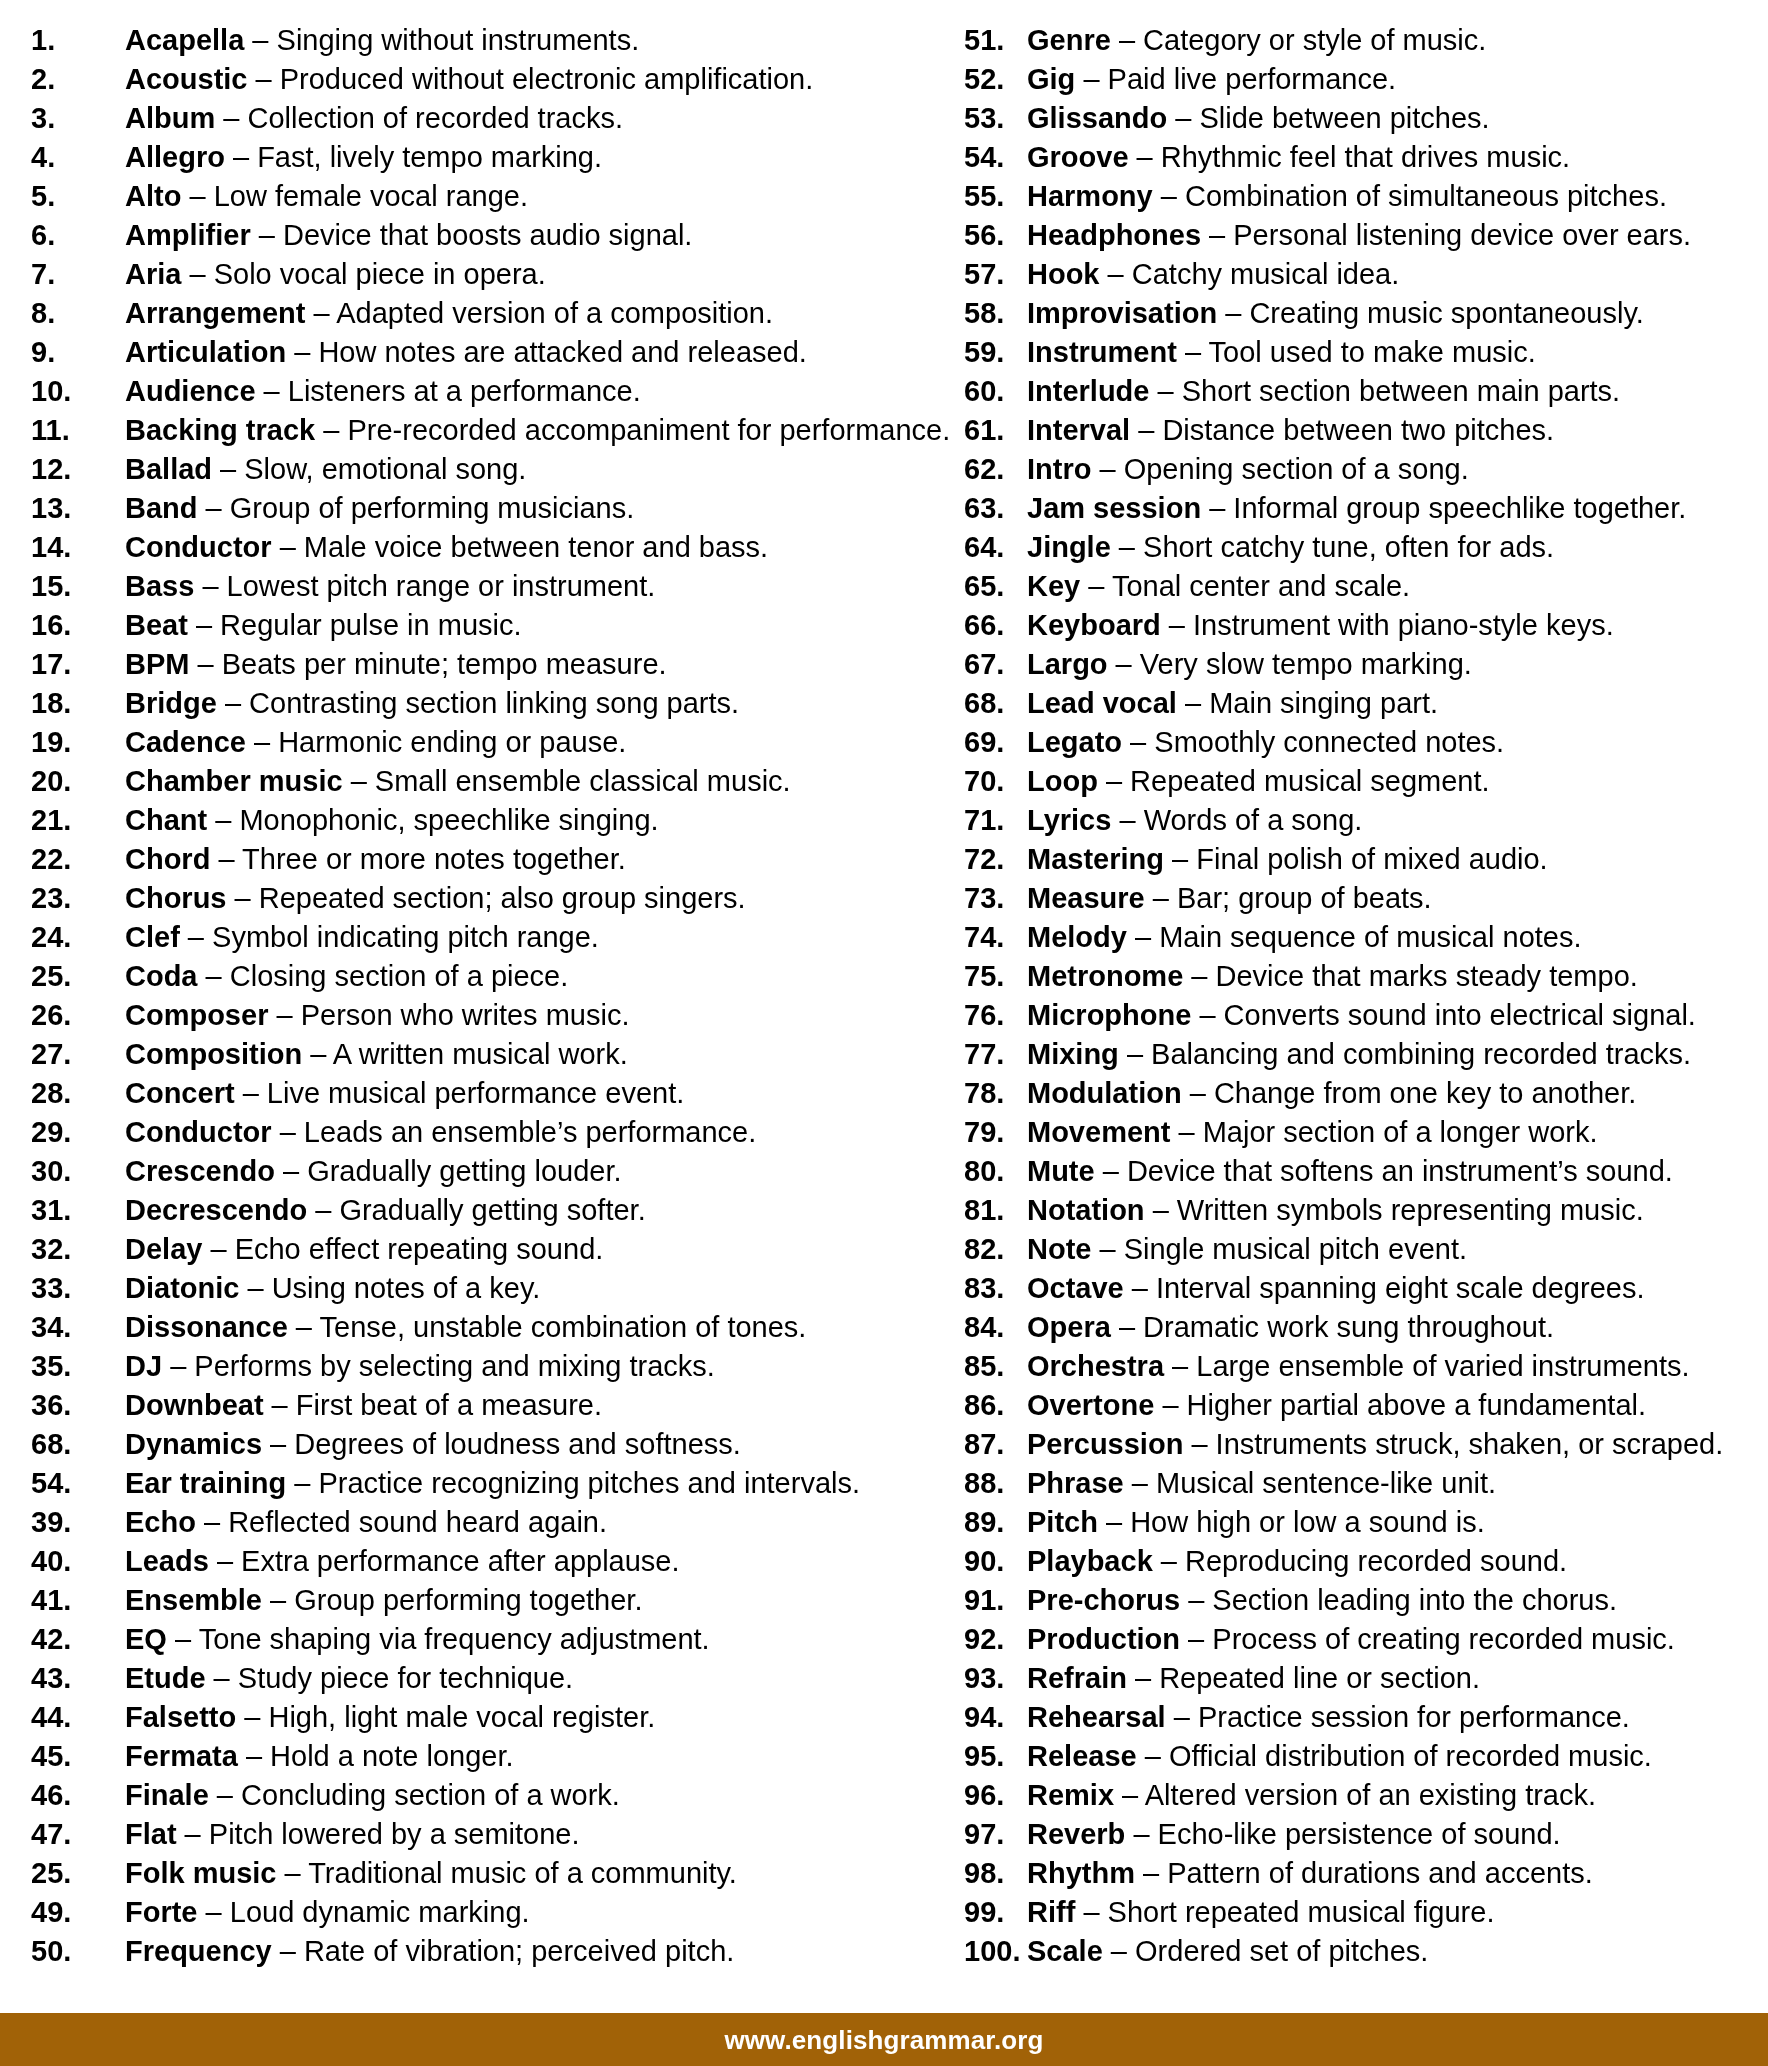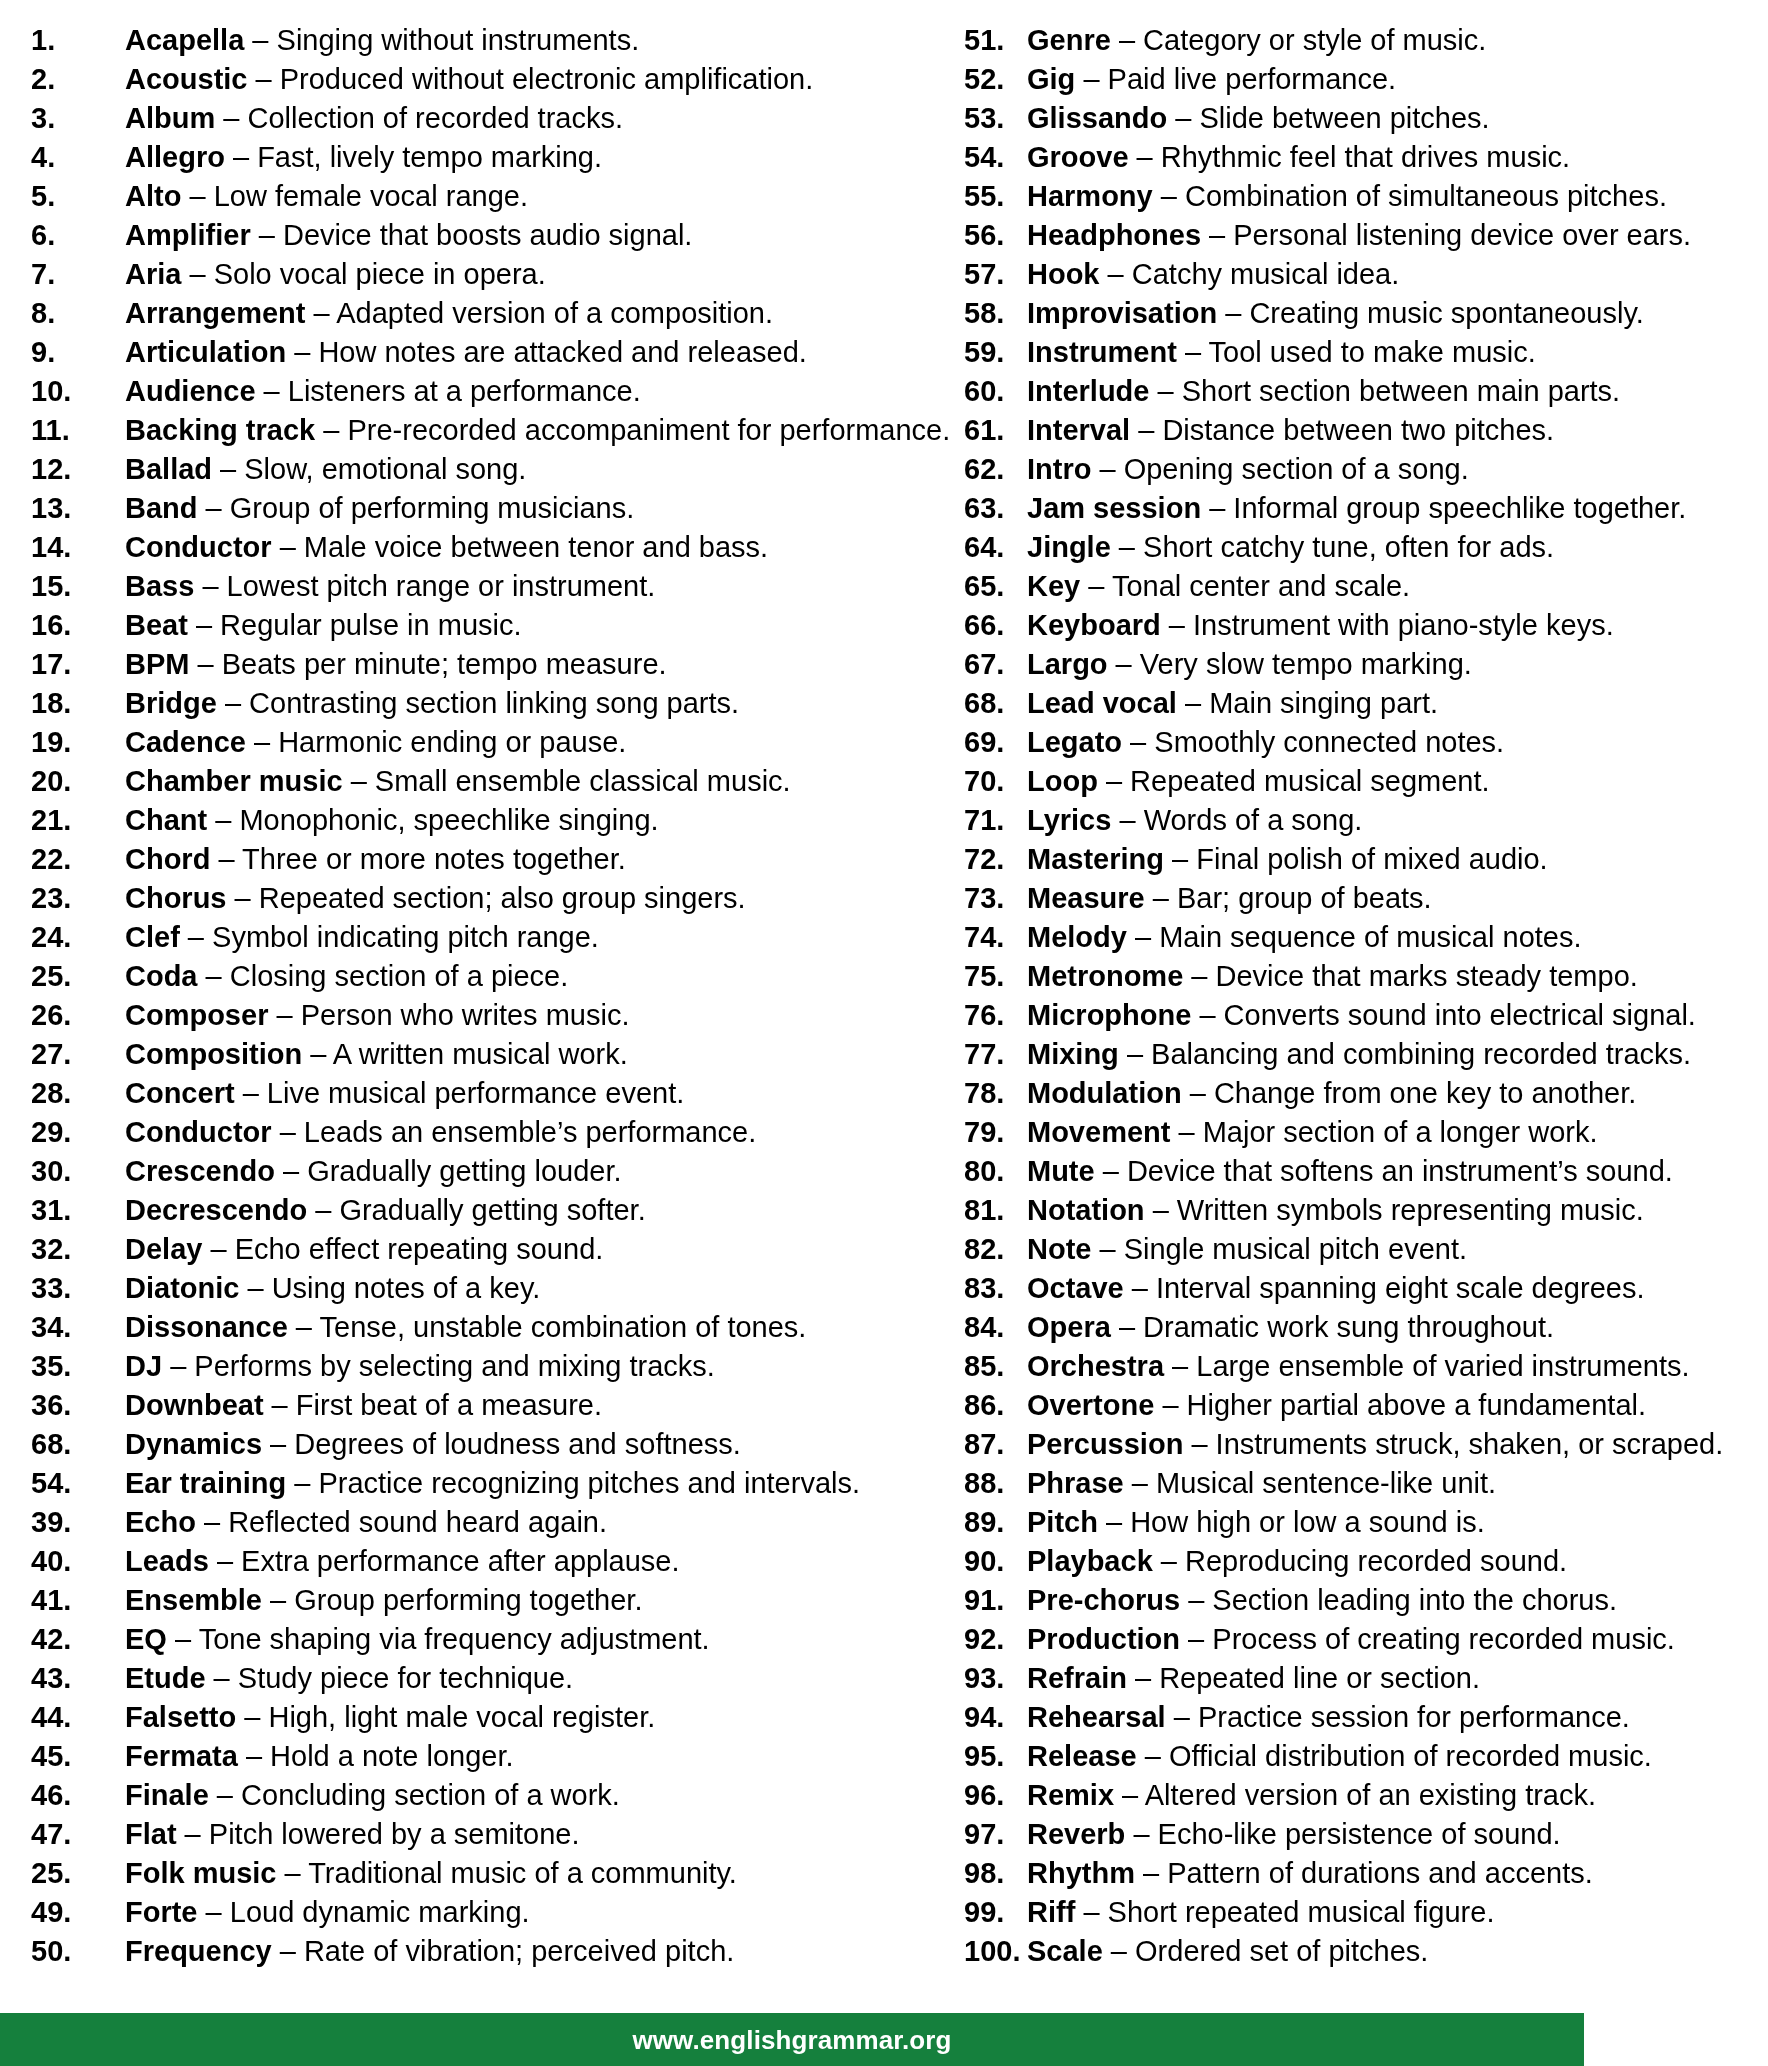--- a/index.html
+++ b/index.html
@@ -7,22 +7,22 @@
          font-family: "Liberation Sans", "DejaVu Sans", sans-serif; color: #000; }
   .col { position: absolute; top: 21px; }
   .col-1 { left: 31px; }
   .col-2 { left: 964px; }
   .item { height: 39px; line-height: 39px; font-size: 29px; white-space: nowrap; position: relative; }
   .num { position: absolute; left: 0; top: 0; font-weight: bold; }
   .body-text { position: absolute; top: 0; }
   .col-1 .body-text { left: 62px; margin-left: 32px; }
   .col-2 .body-text { left: 63px; }
   .term { font-weight: bold; }
-  .footer { position: absolute; left: 0; top: 2013px; width: 1584px; height: 54px;
-            background: #15803d; display: flex; align-items: center; justify-content: center; }
+  .footer { position: absolute; left: 0; top: 2013px; width: 1768px; height: 54px;
+            background: #a16207; display: flex; align-items: center; justify-content: center; }
   .footer-text { color: #ffffff; font-weight: bold; font-size: 26px; letter-spacing: 0.1px; }
 </style>
 </head>
 <body>
 
 <div class="col col-1">
     <div class="item">
     <span class="num">1.</span>
     <span class="body-text"><span class="term">Acapella</span><span class="sep"> – </span><span class="def">Singing without instruments.</span></span>
   </div>

